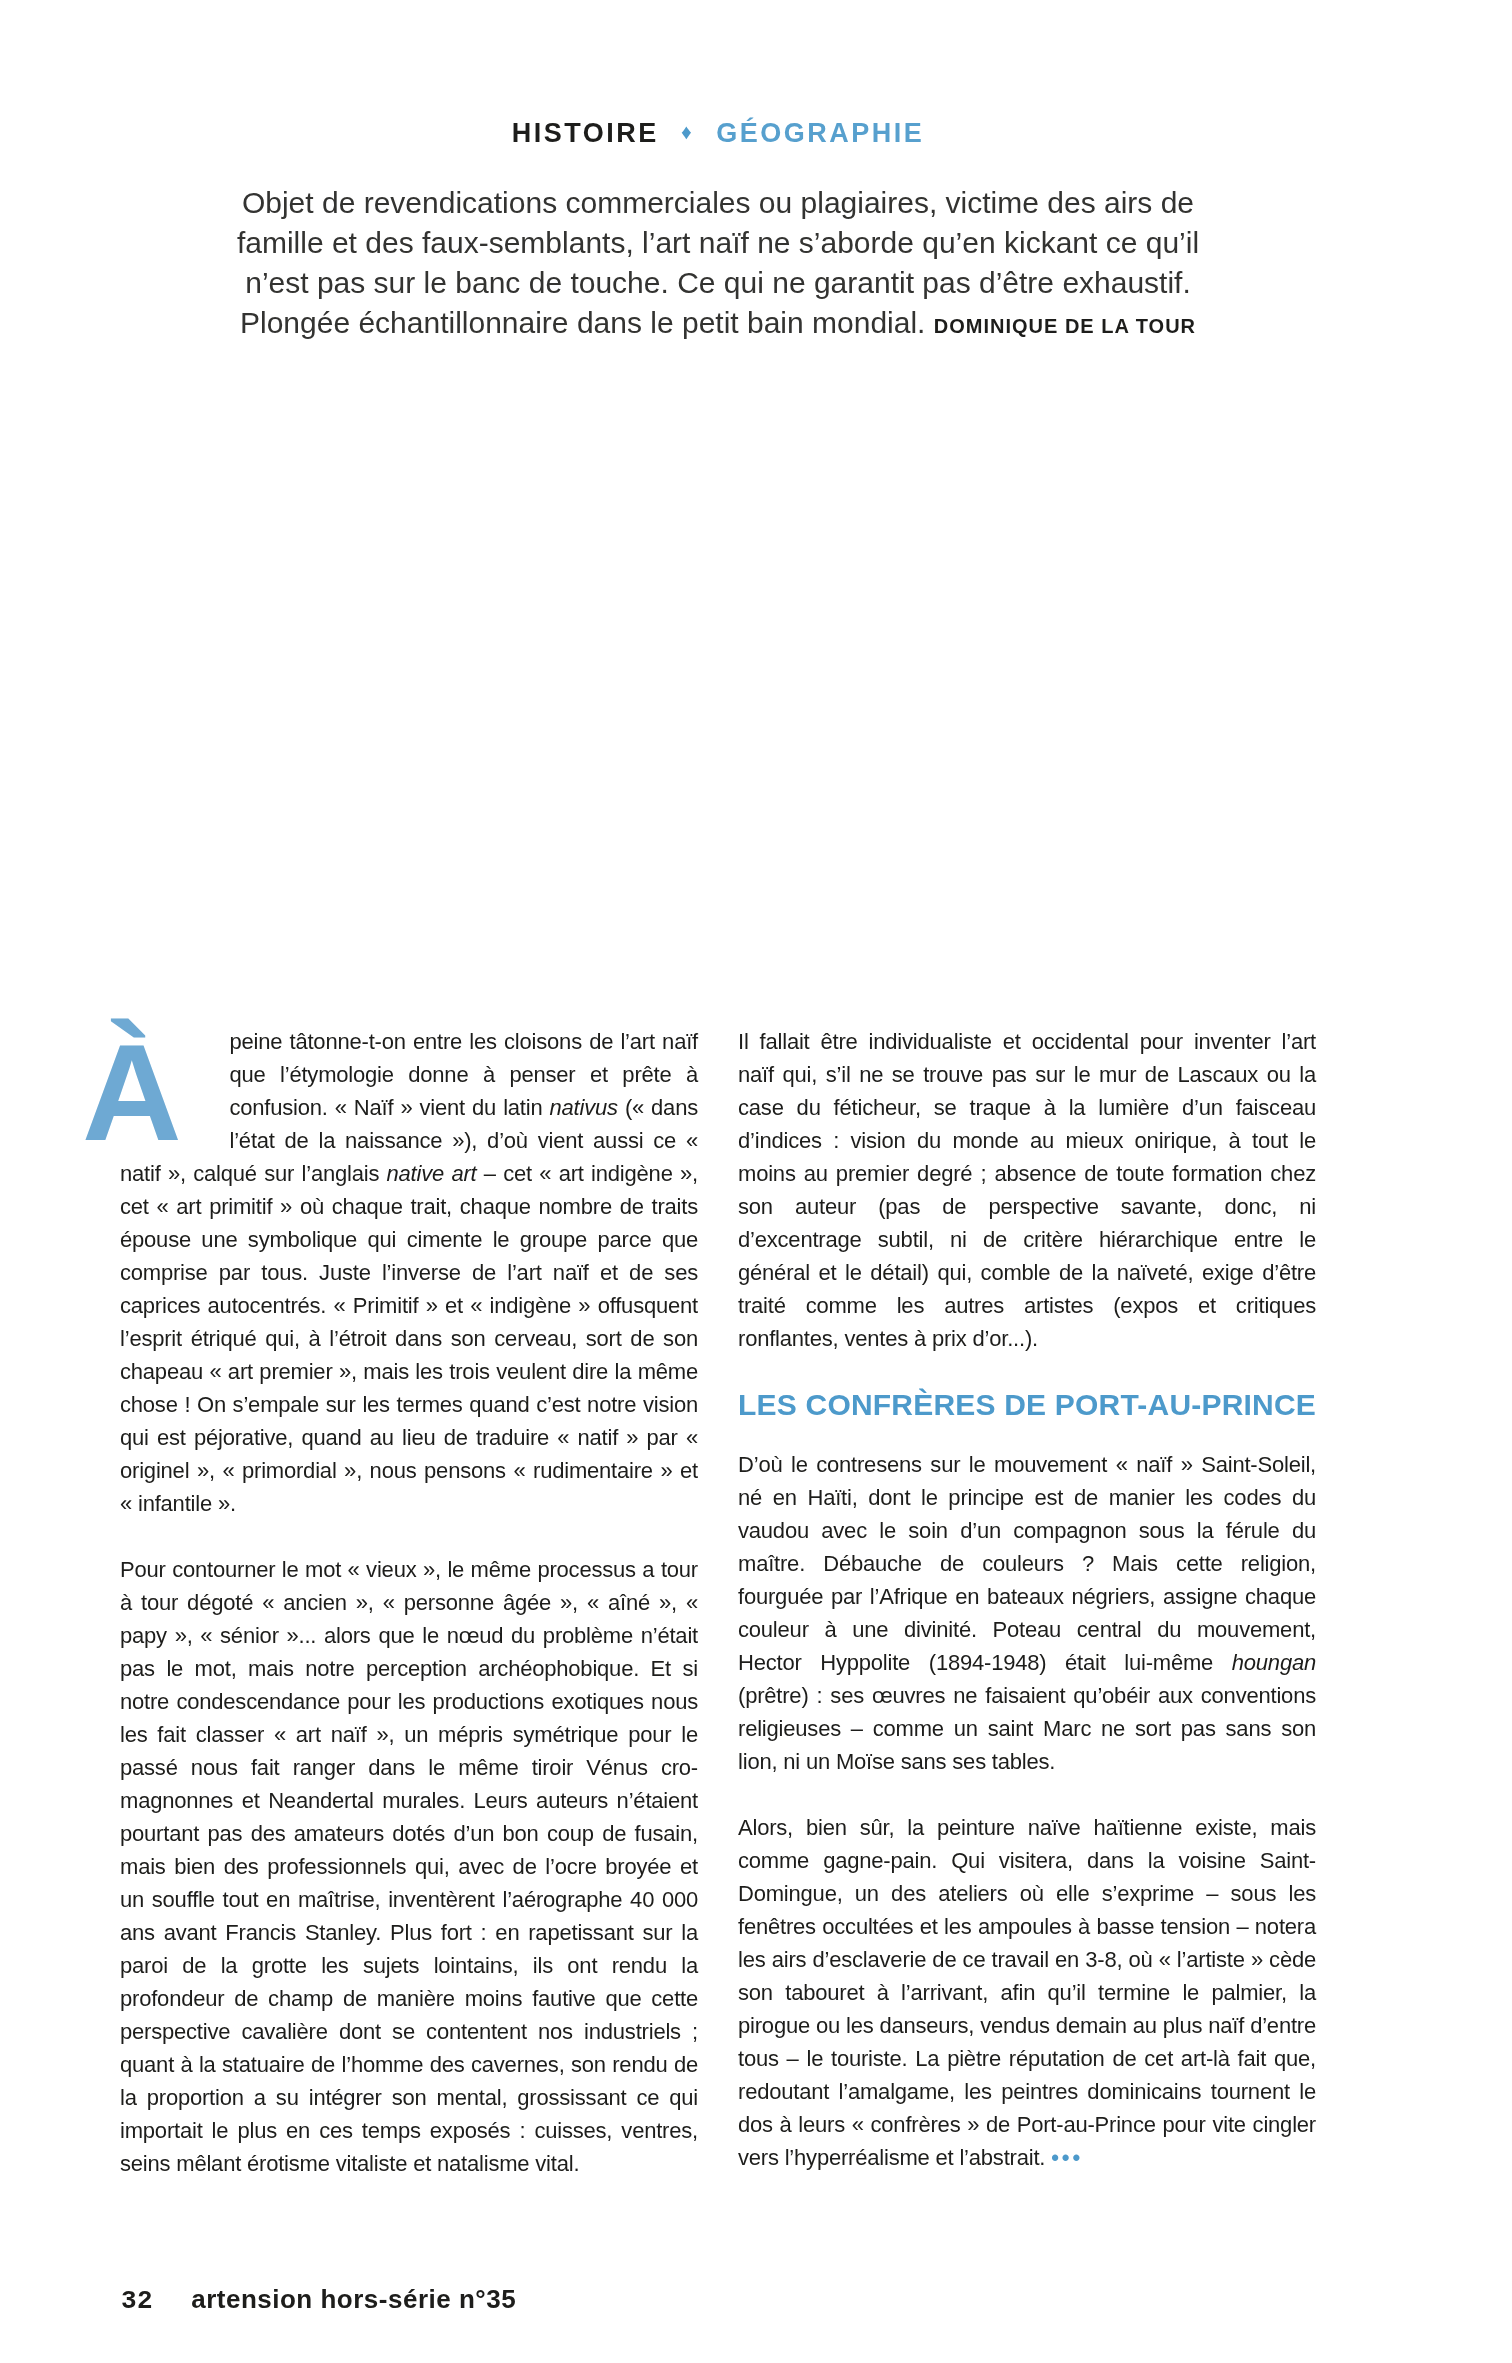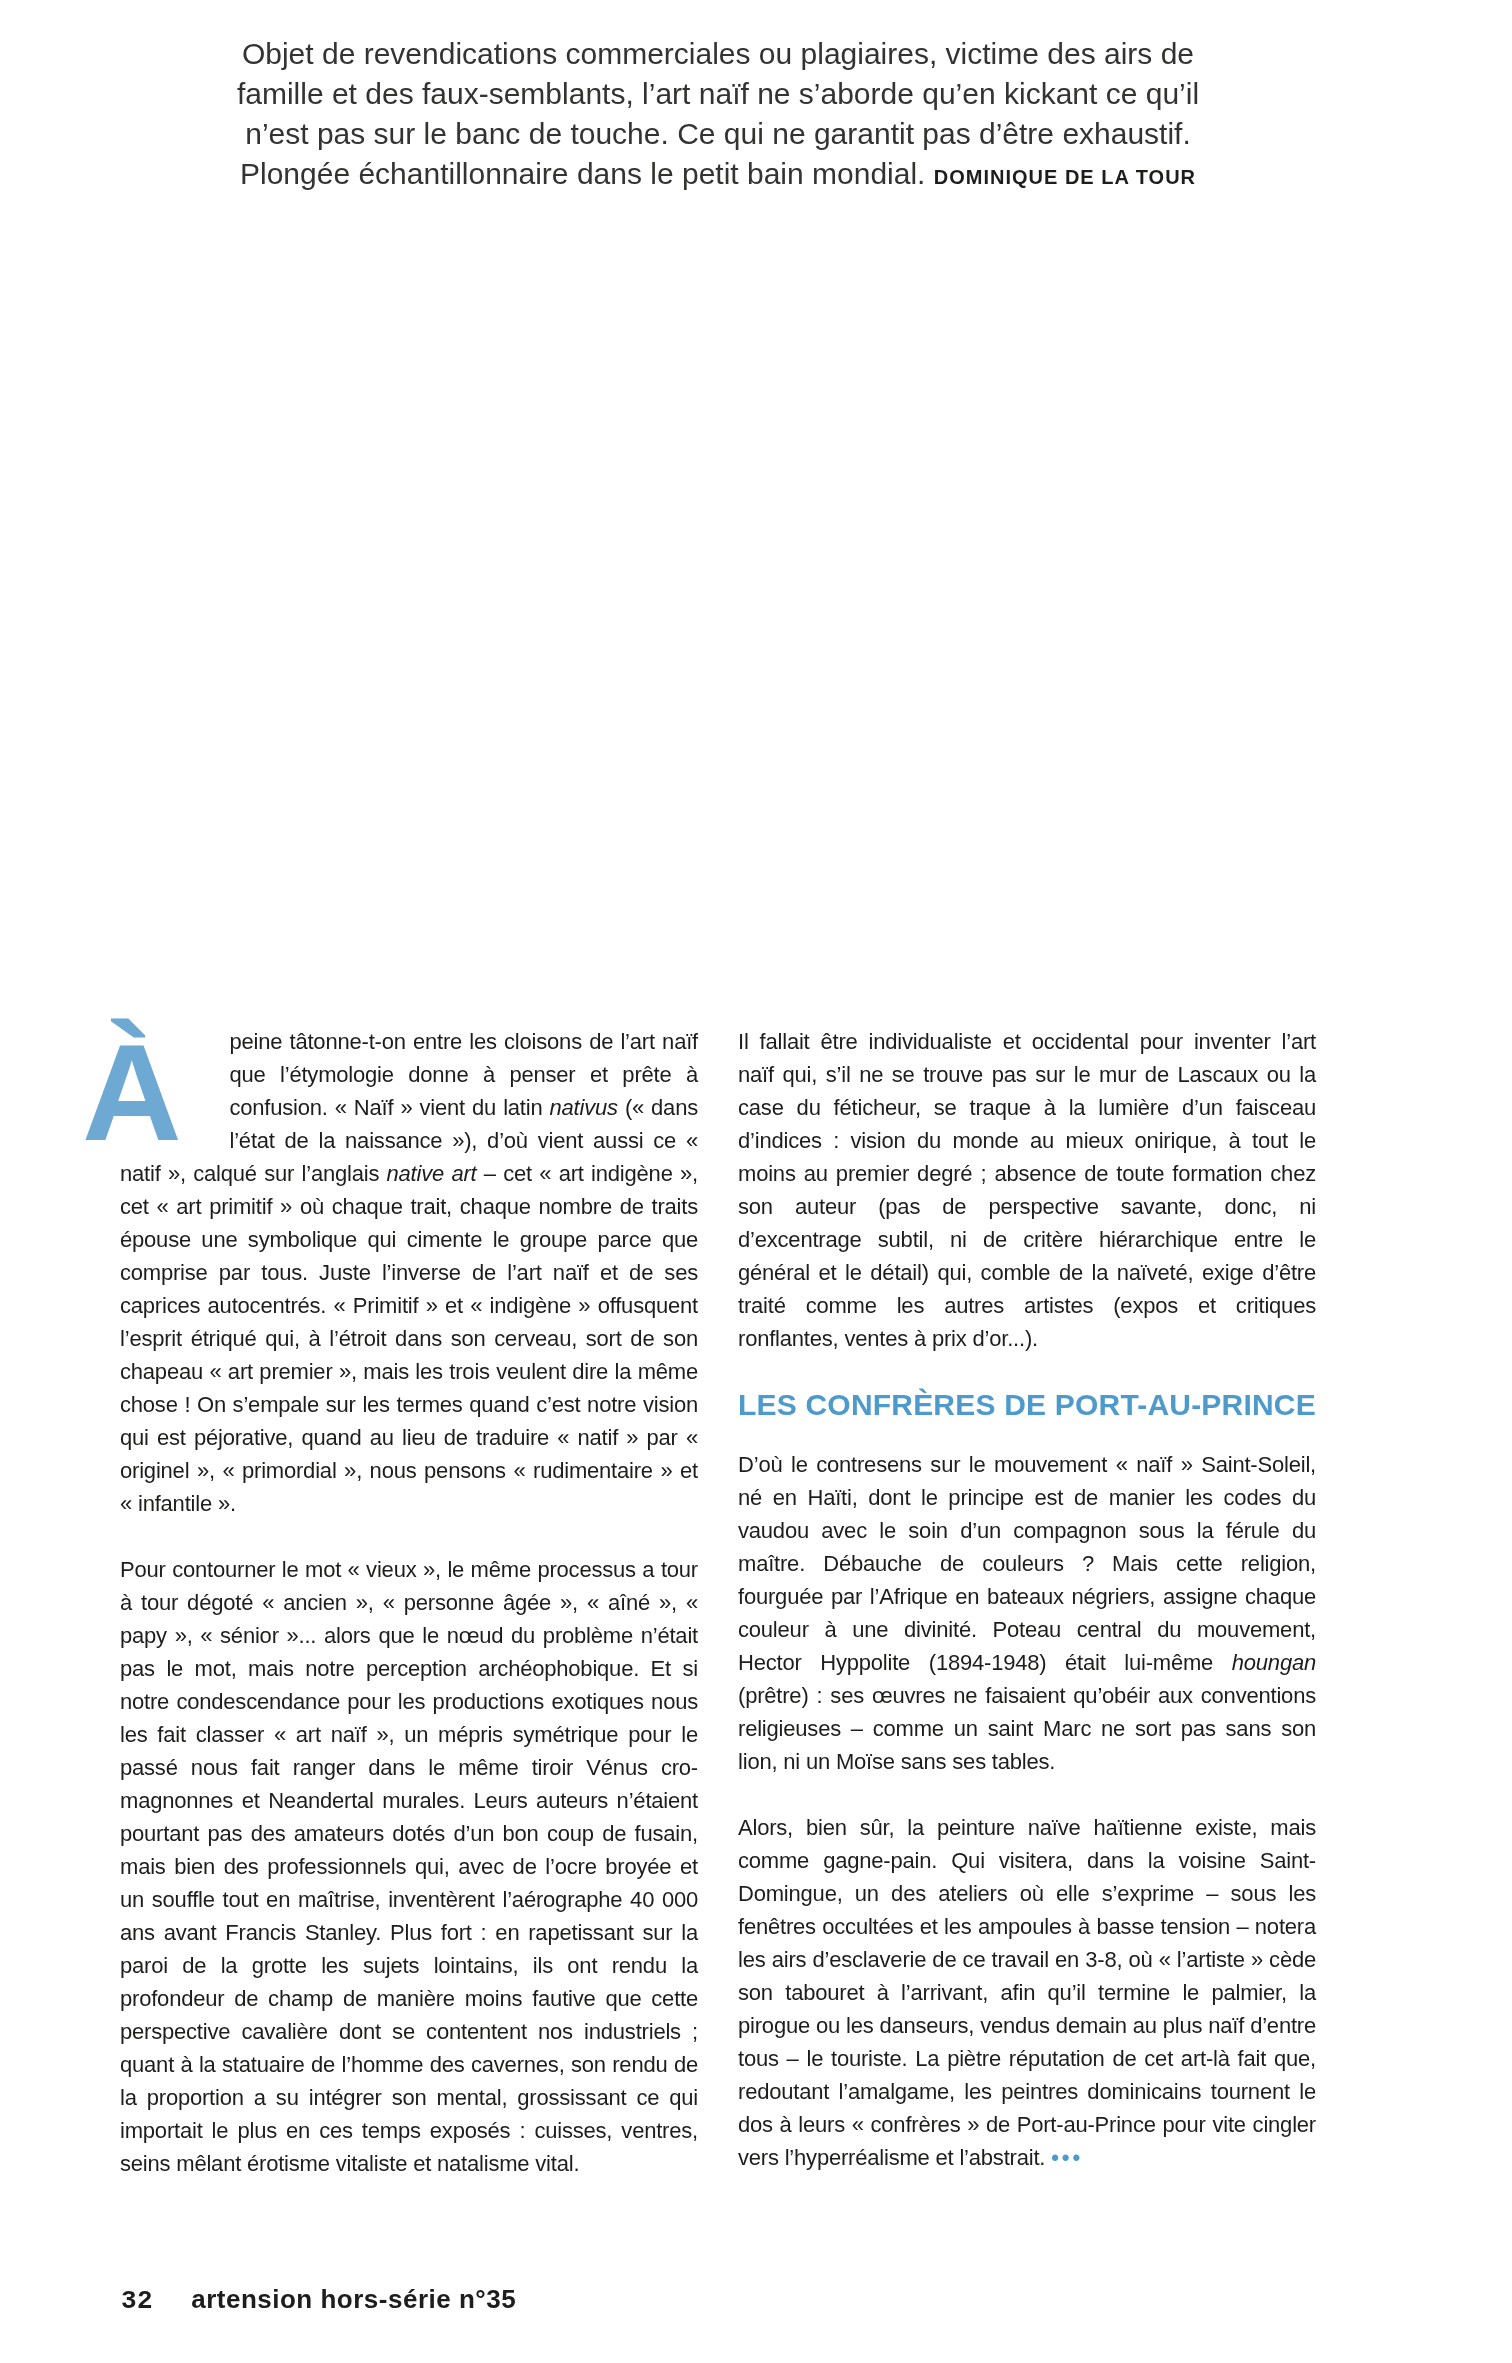--- a/index.html
+++ b/index.html
@@ -45,36 +45,41 @@
   }
   .body-p .it{font-style:italic;}
   .dropcap{
     float:left;font-size:138px;line-height:118px;font-weight:bold;
     color:var(--accent_blue);margin:8px 48px 0 -38px;
   }
   .section-heading{
     margin:0 0 26px;font-size:30px;font-weight:bold;letter-spacing:0.2px;
     color:var(--heading_blue);
   }
-  .section-heading:not(:first-child){margin-top:10px;}
+  .section-heading:not(:first-child){margin-top:10px;text-align:right;}
   .endmark{color:var(--heading_blue);font-weight:bold;letter-spacing:3px;white-space:nowrap;}
 
   
   .footer{
     position:absolute;left:121px;top:2284px;font-size:26px;font-weight:bold;
     letter-spacing:0.5px;color:var(--text_black);
   }
   .pagenum{margin-right:38px;font-family:Liberation Mono, monospace;}
 </style>
 </head>
 <body>
 
 <div class="page">
 
   <header class="header">
+    <div class="kicker">
+      <span class="k-left">HISTOIRE</span>
+      <span class="k-diamond">♦</span>
+      <span class="k-right">GÉOGRAPHIE</span>
+    </div>
     <p class="standfirst">
       <span>Objet de revendications commerciales ou plagiaires, victime des airs de famille et des faux-semblants, l’art naïf ne s’aborde qu’en kickant ce qu’il n’est pas sur le banc de touche. Ce qui ne garantit pas d’être exhaustif. Plongée échantillonnaire dans le petit bain mondial.</span>
       <span class="byline">DOMINIQUE DE LA TOUR</span>
     </p>
   </header>
 
   <section class="col col-left">
     <p class="body-p">
       <span class="dropcap">À</span><span><span>peine tâtonne-t-on entre les cloisons de l’art naïf que l’étymologie donne à penser et prête à confusion. « Naïf » vient du latin </span><span class="it">nativus</span><span> (« dans l’état de la naissance »), d’où vient aussi ce « natif », calqué sur l’anglais </span><span class="it">native art</span><span> – cet « art indigène », cet « art primitif » où chaque trait, chaque nombre de traits épouse une symbolique qui cimente le groupe parce que comprise par tous. Juste l’inverse de l’art naïf et de ses caprices autocentrés. « Primitif » et « indigène » offusquent l’esprit étriqué qui, à l’étroit dans son cerveau, sort de son chapeau « art premier », mais les trois veulent dire la même chose ! On s’empale sur les termes quand c’est notre vision qui est péjorative, quand au lieu de traduire « natif » par « originel », « primordial », nous pensons « rudimentaire » et « infantile ».</span></span>
     </p>

